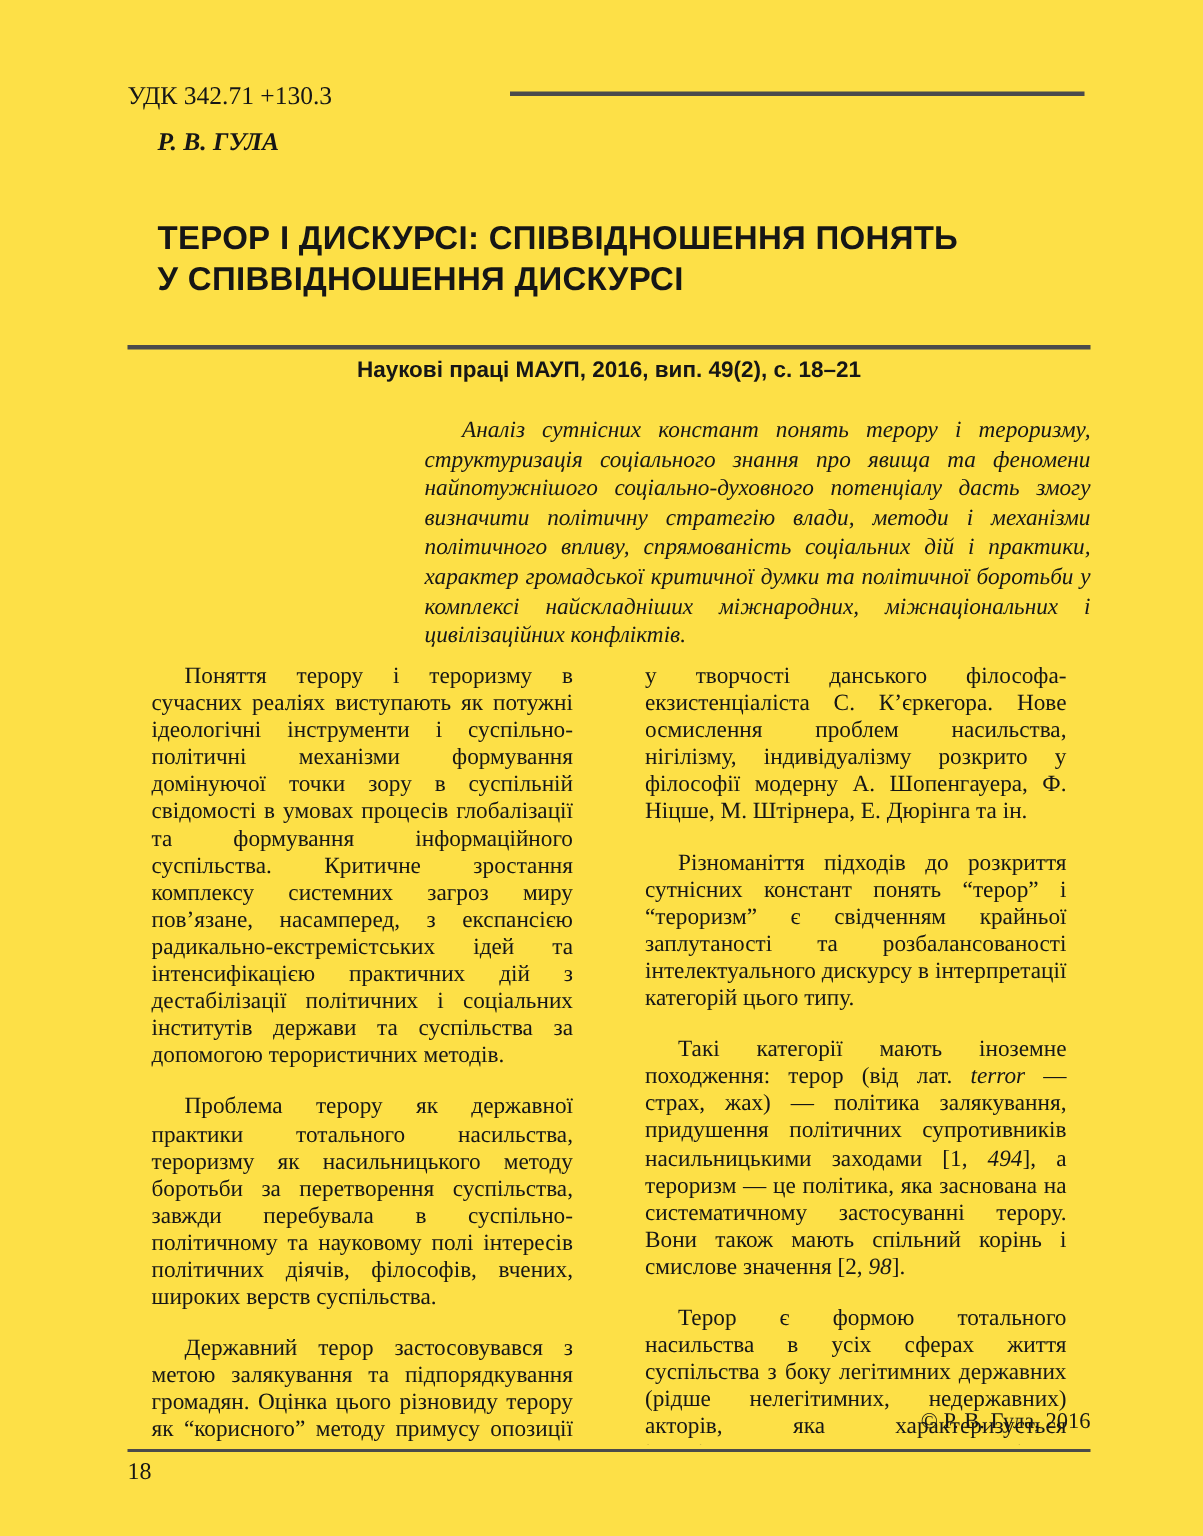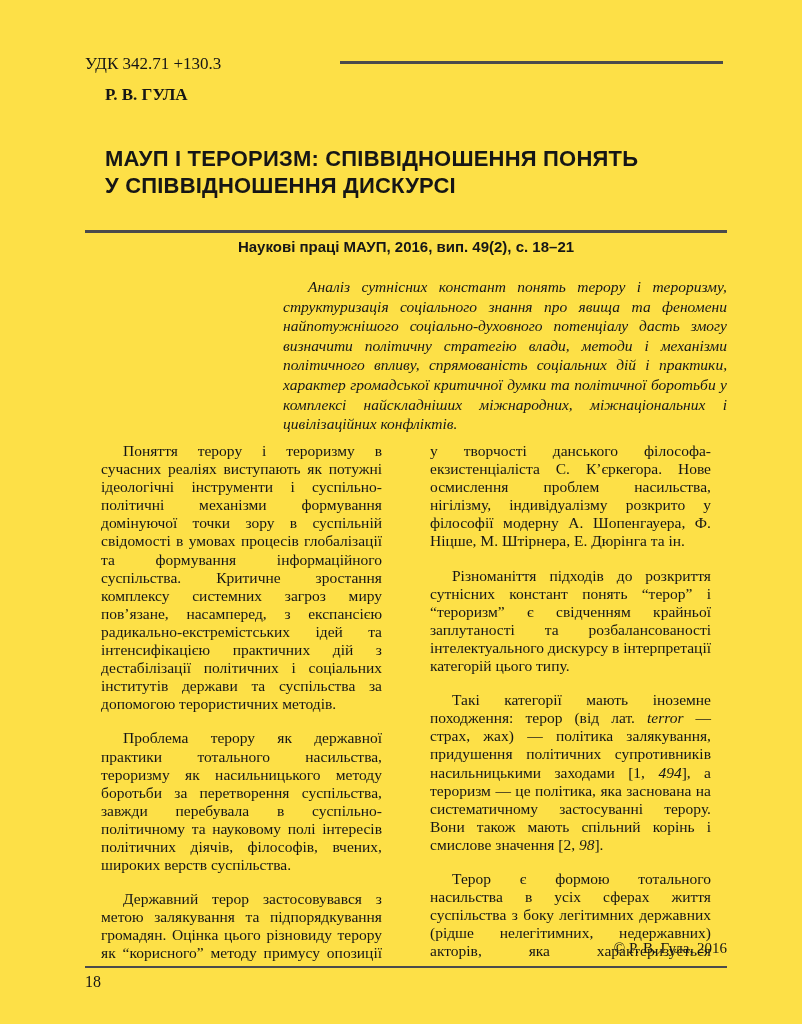--- a/index.html
+++ b/index.html
@@ -27,20 +27,21 @@
   .udc {
     position: absolute;
     left: 85px; top: 54px;
     font-size: 17px;
   }
   .author {
     position: absolute;
     left: 105px; top: 85px;
     font-size: 17px;
     font-weight: bold;
+    font-style: italic;
   }
   .affiliation {
     position: absolute;
     left: 105px; top: 108px;
     font-size: 17px;
     font-style: italic;
   }
   .title {
     position: absolute;
     left: 105px; top: 145px;
@@ -112,21 +113,21 @@
 <div class="page">
 
   <div class="rule rule-top"></div>
 
   <div class="udc">УДК 342.71 +130.3</div>
 
   <div class="author">Р. В. ГУЛА</div>
 
 
   <div class="title">
-    <div>МАУП І ТЕРОРИЗМ: СПІВВІДНОШЕННЯ ПОНЯТЬ</div>
+    <div>ТЕРОР І ДИСКУРСІ: СПІВВІДНОШЕННЯ ПОНЯТЬ</div>
     <div>У СПІВВІДНОШЕННЯ ДИСКУРСІ</div>
   </div>
 
   <div class="rule rule-mid"></div>
 
   <div class="citation">Наукові праці МАУП, 2016, вип. 49(2), с. 18–21</div>
 
   <div class="abstract">Аналіз сутнісних констант понять терору і тероризму, структуризація соціального знання про явища та феномени найпотужнішого соціально-духовного потенціалу дасть змогу визначити політичну стратегію влади, методи і механізми політичного впливу, спрямованість соціальних дій і практики, характер громадської критичної думки та політичної боротьби у комплексі найскладніших міжнародних, міжнаціональних і цивілізаційних конфліктів.</div>
 
   <div class="columns">

